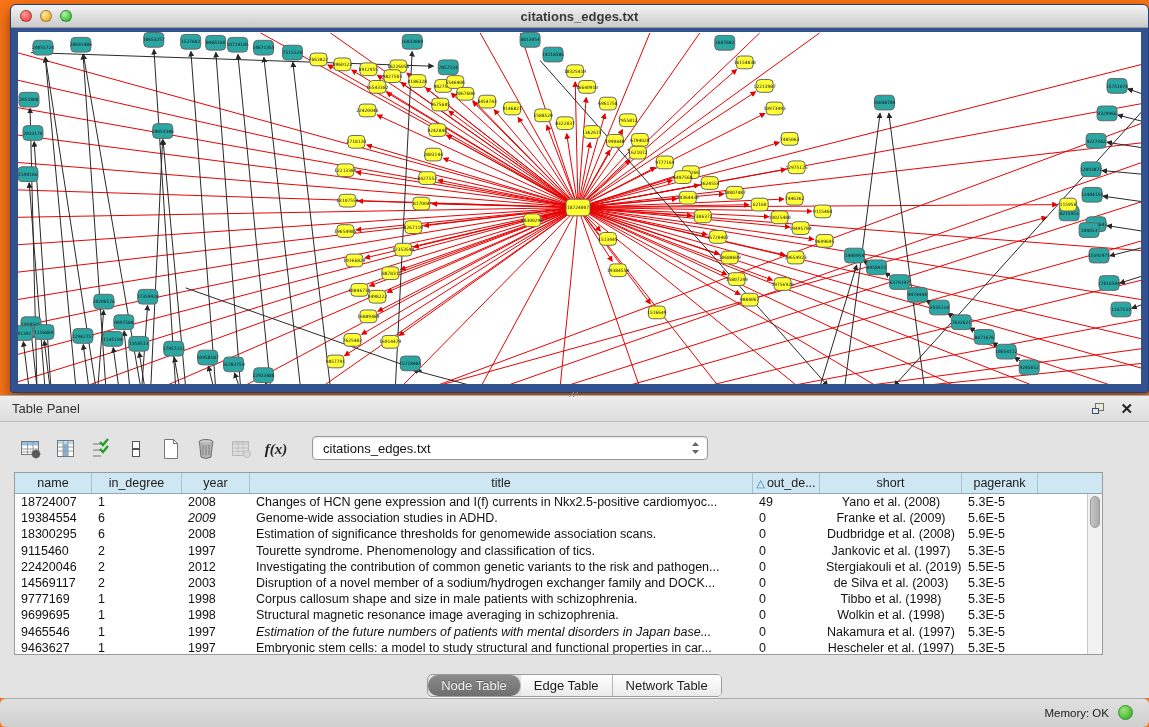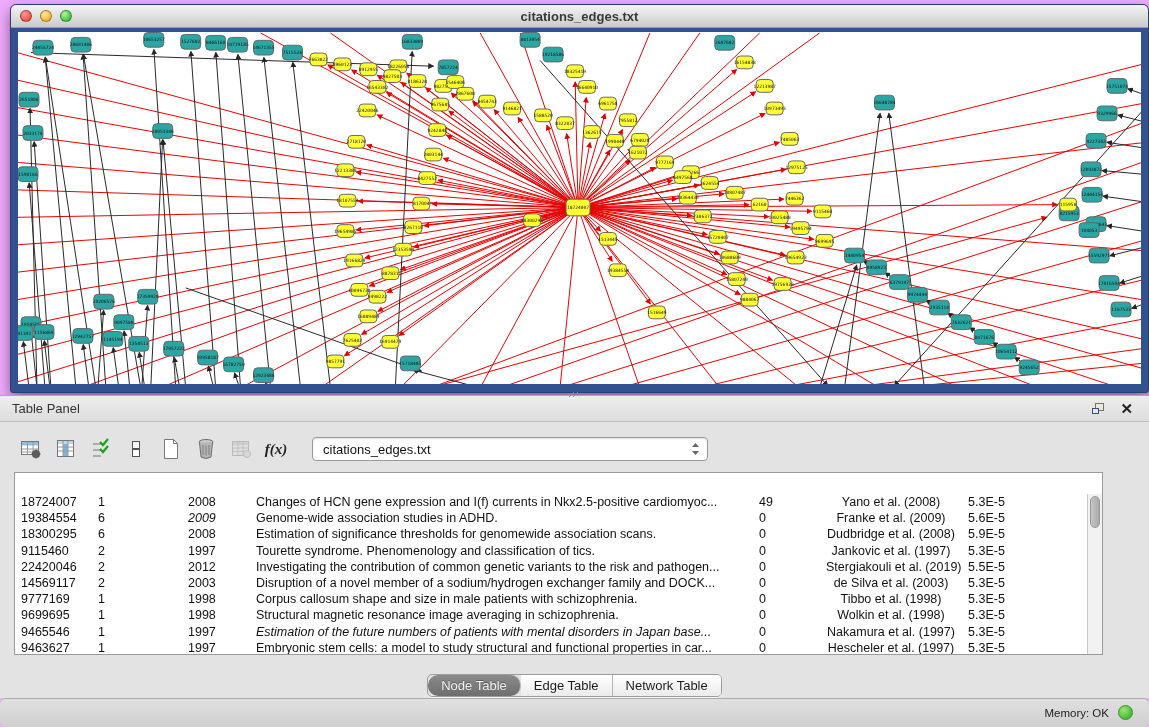--- a/index.html
+++ b/index.html
@@ -1,17 +1,17 @@
 <!DOCTYPE html>
 <html><head>
 <meta charset="utf-8">
 <style>
   * { margin:0; padding:0; box-sizing:border-box; }
   html,body { width:1149px; height:727px; overflow:hidden; font-family:"Liberation Sans", sans-serif; }
-  .desktop { position:relative; width:1149px; height:727px; background:#f0abfc; }
+  .desktop { position:relative; width:1149px; height:727px; background:#f97316; }
 
   
   .net-window { position:absolute; left:10px; top:4px; width:1139px; height:389px;
     background:#31518f; border:1px solid #24407a; border-radius:6px 6px 3px 3px;
     box-shadow:0 6px 14px rgba(0,0,0,.45); }
   .titlebar { height:23px; border-radius:5px 5px 0 0;
     background:linear-gradient(#f4f4f4,#cbcbcb); border-bottom:1px solid #9a9a9a;
     display:flex; align-items:center; position:relative; }
   .lights { display:flex; gap:8px; margin-left:9px; }
   .light { width:12px; height:12px; border-radius:50%; border:1px solid rgba(0,0,0,.35); }
@@ -26,21 +26,21 @@
   .tp-header { position:absolute; left:0; top:395px; width:1149px; height:27px;
     background:linear-gradient(#eeeeee,#dddddd); border-top:1px solid #a9a9a9; border-bottom:1px solid #bdbdbd;
     display:flex; align-items:center; }
   .tp-title { font-size:13px; color:#333; margin-left:12px; }
   .tp-header .spacer { flex:1; }
   .float-ic { margin-right:14px; cursor:default; }
   .close-ic { margin-right:16px; font-size:15px; font-weight:700; color:#222; line-height:1; }
   .grip { position:absolute; left:567px; top:-5px; width:12px; height:7px; }
 
   .tp-body { position:absolute; left:0; top:422px; width:1149px; height:276px; background:#e3e3e3; }
-  .toolbar { display:flex; align-items:center; gap:9px; padding:14px 0 10px 18px; }
+  .toolbar { display:flex; gap:9px; padding:14px 0 10px 18px; }
   .tb-ic { width:26px; height:26px; display:flex; align-items:center; justify-content:center; }
   .fx { font-family:"Liberation Serif", serif; font-style:italic; font-weight:700; font-size:15px; color:#222; }
   .dropdown { margin-left:14px; width:396px; height:24px; background:#fff; border:1px solid #9a9a9a;
     border-radius:4px; display:flex; align-items:center; padding:0 6px 0 10px; box-shadow:inset 0 1px 2px rgba(0,0,0,.12); }
   .dropdown span.val { flex:1; font-size:13px; color:#111; }
 
   .table-wrap { position:relative; margin-left:14px; width:1089px; height:183px; background:#fff; border:1px solid #9a9a9a; }
   .thead { display:flex; height:21px; background:#cfe7f2; border-bottom:1px solid #8aa9b8; }
   .th { font-size:12.5px; color:#1b1b1b; text-align:center; line-height:20px; border-right:1px solid #a5c4d2; overflow:hidden; white-space:nowrap; }
   .sort-tri { color:#2e7bb5; font-size:11px; margin-right:2px; }
@@ -832,20 +832,29 @@
       <div class="dropdown">
         <span class="val">citations_edges.txt</span>
         <svg width="11" height="14">
           <path d="M5.5 1 L9 5 H2 Z" fill="#666"></path>
             <path d="M5.5 13 L2 9 H9 Z" fill="#666"></path>
         </svg>
       </div>
     </div>
 
     <div class="table-wrap">
+      <div class="thead" id="thead">
+          <div class="th" style="width: 77px;">name</div>
+          <div class="th" style="width: 90px;">in_degree</div>
+          <div class="th" style="width: 68px;">year</div>
+          <div class="th" style="width: 503px;">title</div>
+          <div class="th" style="width: 67px;"><span class="sort-tri">△</span>out_de...</div>
+          <div class="th" style="width: 142px;">short</div>
+          <div class="th" style="width: 76px;">pagerank</div>
+        </div>
       <div class="tbody" id="tbody">
           <div class="tr">
             <div class="td" style="width: 77px; text-align: left;">18724007</div>
             <div class="td" style="width: 90px; text-align: left;">1</div>
             <div class="td" style="width: 68px; text-align: left;">2008</div>
             <div class="td" style="width: 503px; text-align: left;">Changes of HCN gene expression and I(f) currents in Nkx2.5-positive cardiomyoc...</div>
             <div class="td" style="width: 67px; text-align: left;">49</div>
             <div class="td" style="width: 142px; text-align: center;">Yano et al. (2008)</div>
             <div class="td" style="width: 76px; text-align: left;">5.3E-5</div>
           </div>

